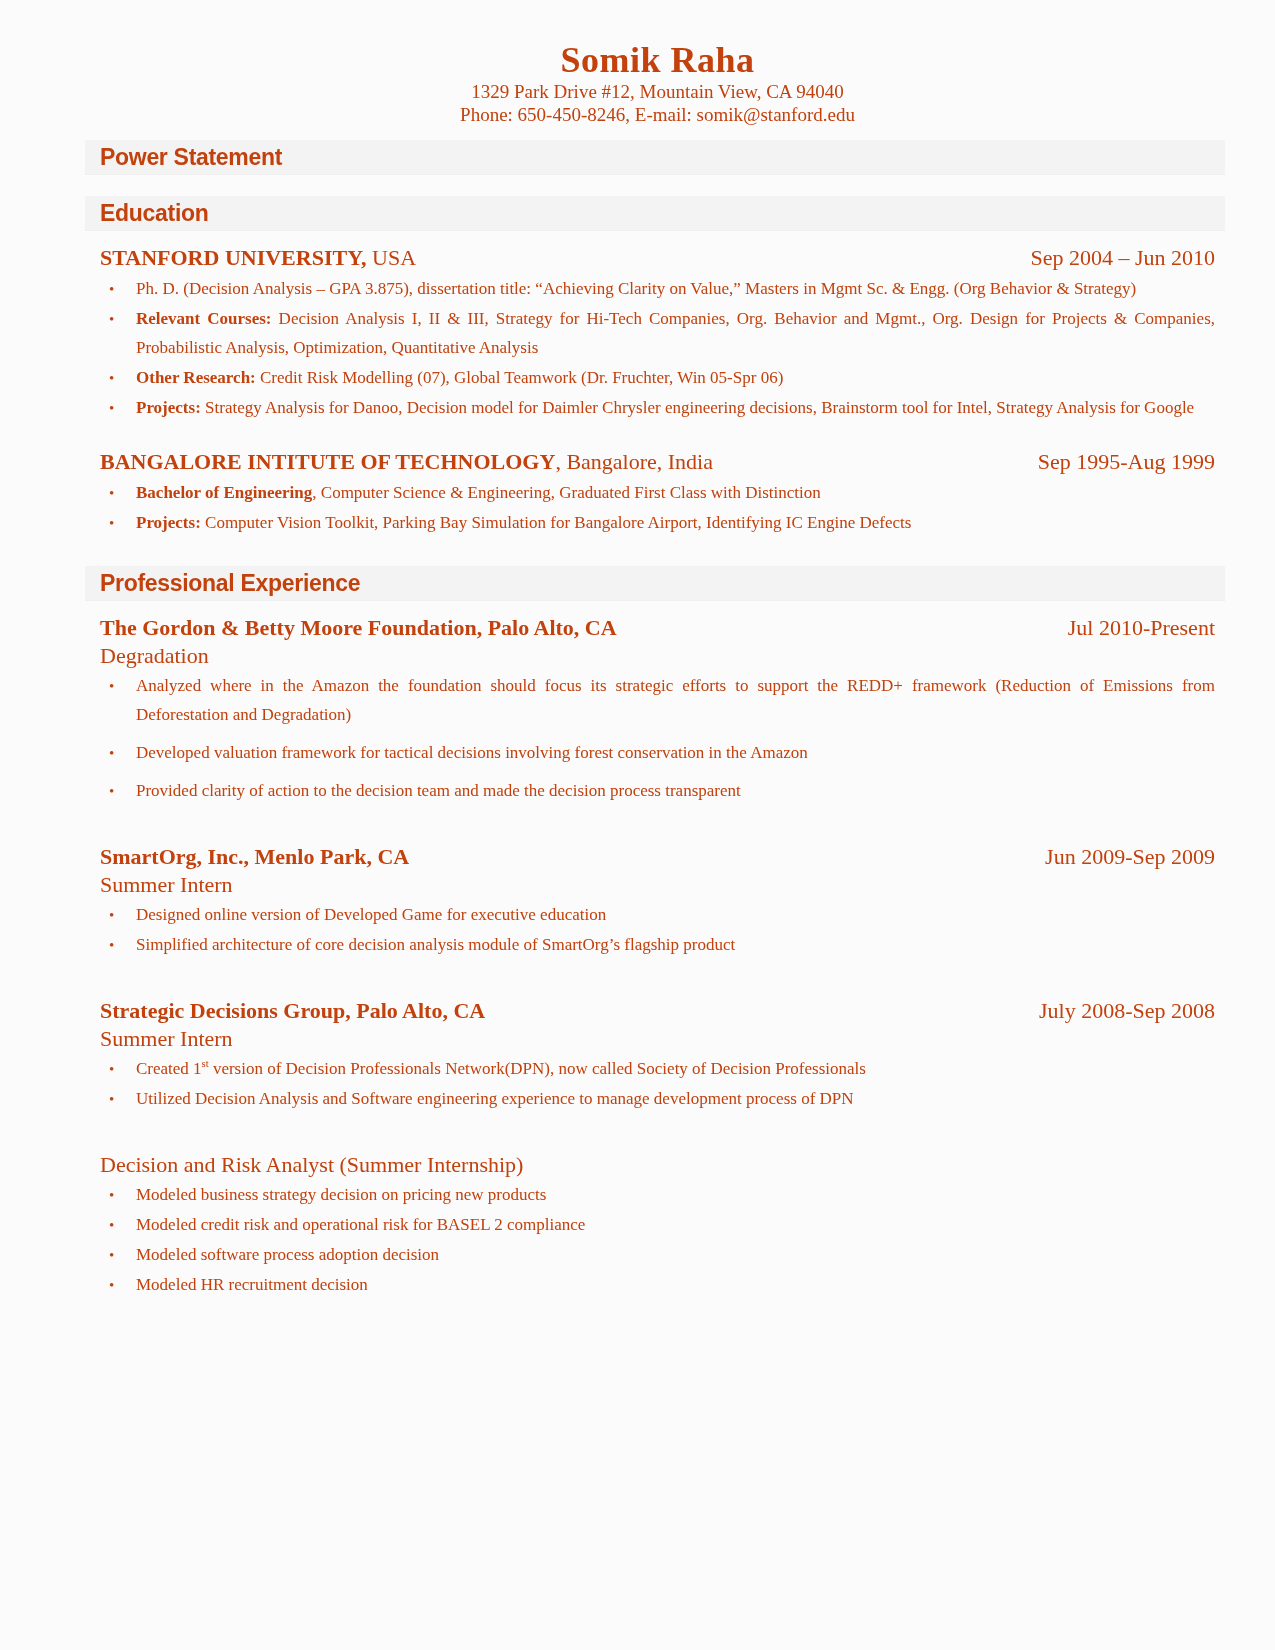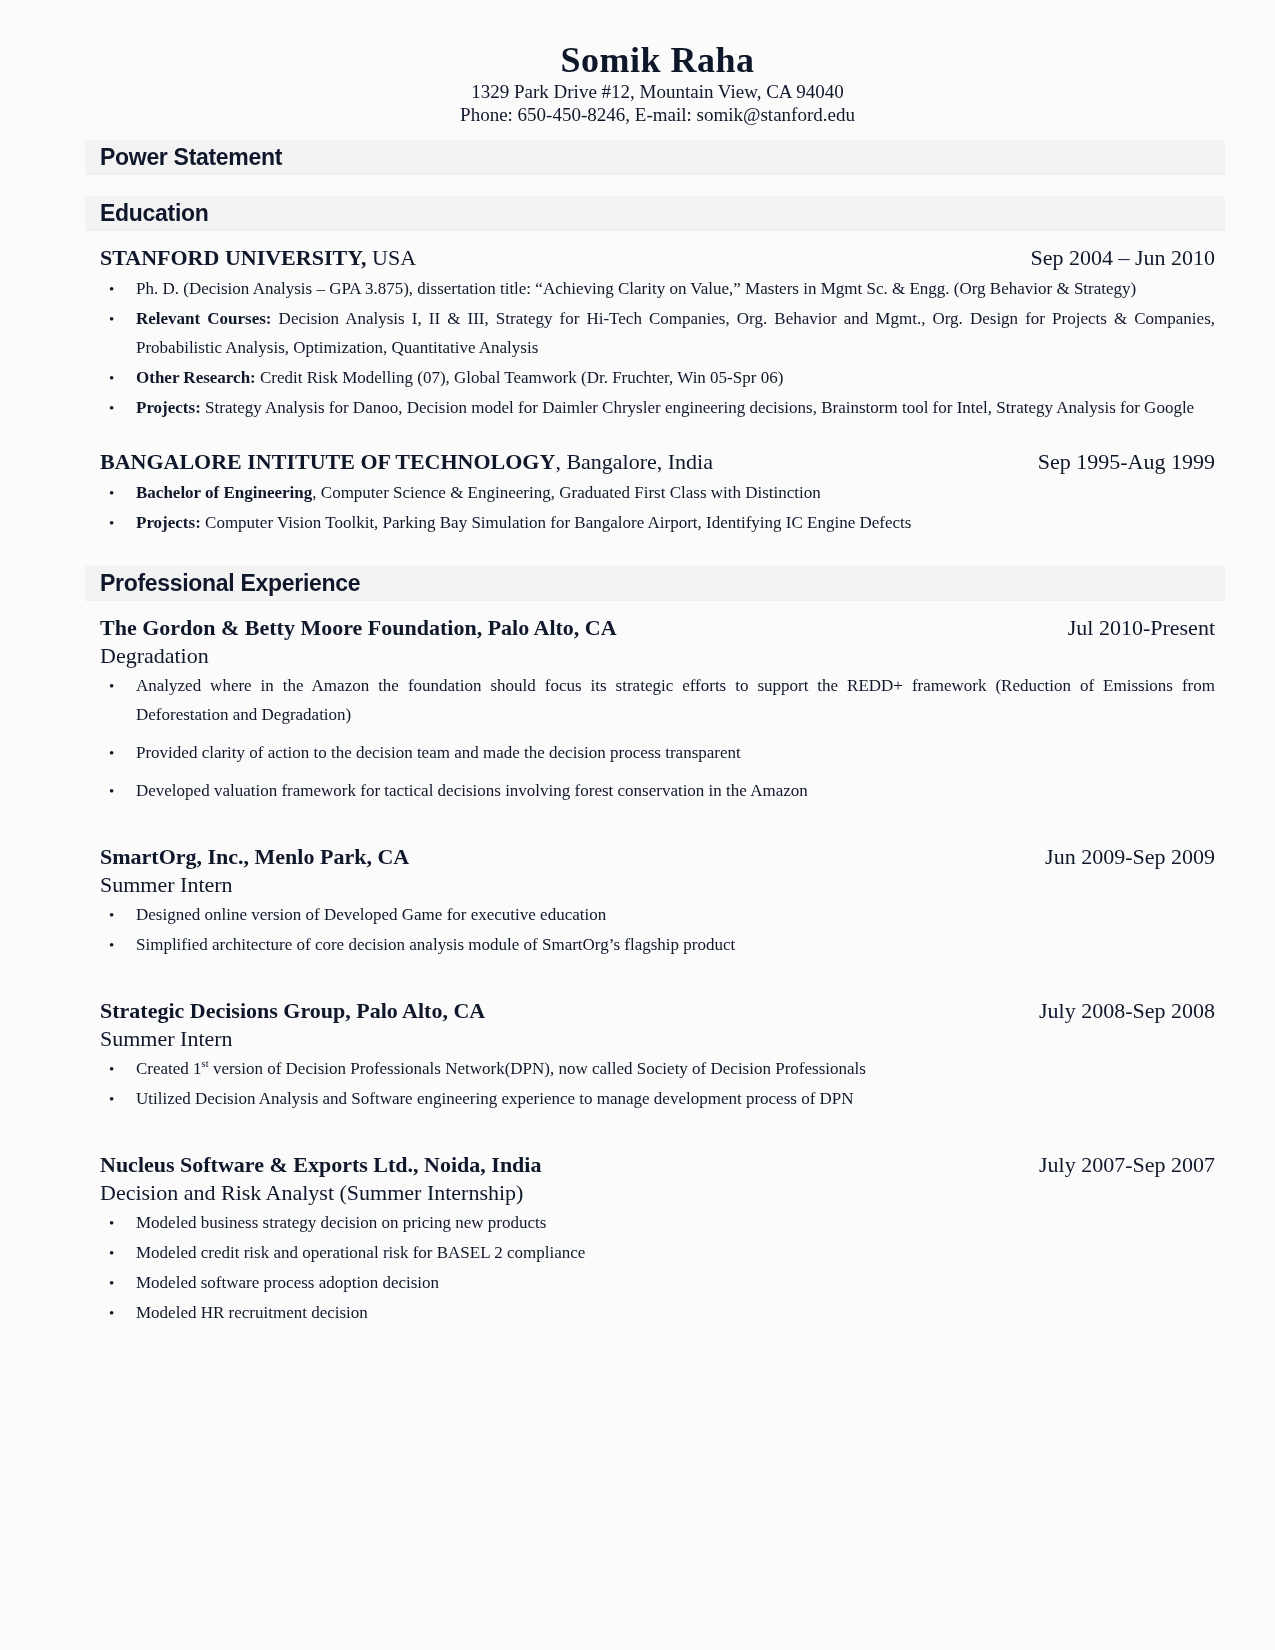--- a/index.html
+++ b/index.html
@@ -1,21 +1,21 @@
 <!DOCTYPE html>
 <html><head>
 <meta charset="utf-8">
 <style>
   html, body { margin: 0; padding: 0; background: #ffffff; }
   .page {
     position: relative;
     width: 1275px;
     height: 1650px;
     background: #fbfbfb;
-    color: #0f172a;
+    color: #c2410c;
     font-family: "Liberation Serif", serif;
     overflow: hidden;
     box-sizing: border-box;
   }
   .content {
     padding: 40px 60px 0 100px; 
   }
 
   
   .hdr { text-align: center; margin-bottom: 14px; }
@@ -137,23 +137,23 @@
     <div class="job">
       <div class="org-row">
         <span class="org-name"><b>The Gordon &amp; Betty Moore Foundation, Palo Alto, CA</b></span>
         <span class="org-dates">Jul 2010-Present</span>
       </div>
       <div class="role">Degradation</div>
       <ul class="bullets loose">
 
           <li><span>Analyzed where in the Amazon the foundation should focus its strategic efforts to support the REDD+ framework (Reduction of Emissions from Deforestation and Degradation)</span></li>
 
+          <li><span>Developed valuation framework for tactical decisions involving forest conservation in the Amazon</span></li>
+
           <li><span>Provided clarity of action to the decision team and made the decision process transparent</span></li>
-
-          <li><span>Developed valuation framework for tactical decisions involving forest conservation in the Amazon</span></li>
         </ul>
     </div>
 
     <div class="job">
       <div class="org-row">
         <span class="org-name"><b>SmartOrg, Inc., Menlo Park, CA</b></span>
         <span class="org-dates">Jun 2009-Sep 2009</span>
       </div>
       <div class="role">Summer Intern</div>
       <ul class="bullets">
@@ -173,24 +173,20 @@
       <div class="role">Summer Intern</div>
       <ul class="bullets">
 
           <li><span>Created 1</span><sup>st</sup><span> version of Decision Professionals Network(DPN), now called Society of Decision Professionals</span></li>
 
           <li><span>Utilized Decision Analysis and Software engineering experience to manage development process of DPN</span></li>
         </ul>
     </div>
 
     <div class="job">
-      <div class="org-row">
-        <span class="org-name"><b>Nucleus Software &amp; Exports Ltd., Noida, India</b></span>
-        <span class="org-dates">July 2007-Sep 2007</span>
-      </div>
       <div class="role">Decision and Risk Analyst (Summer Internship)</div>
       <ul class="bullets">
 
           <li><span>Modeled business strategy decision on pricing new products</span></li>
 
           <li><span>Modeled credit risk and operational risk for BASEL 2 compliance</span></li>
 
           <li><span>Modeled software process adoption decision</span></li>
 
           <li><span>Modeled HR recruitment decision</span></li>

